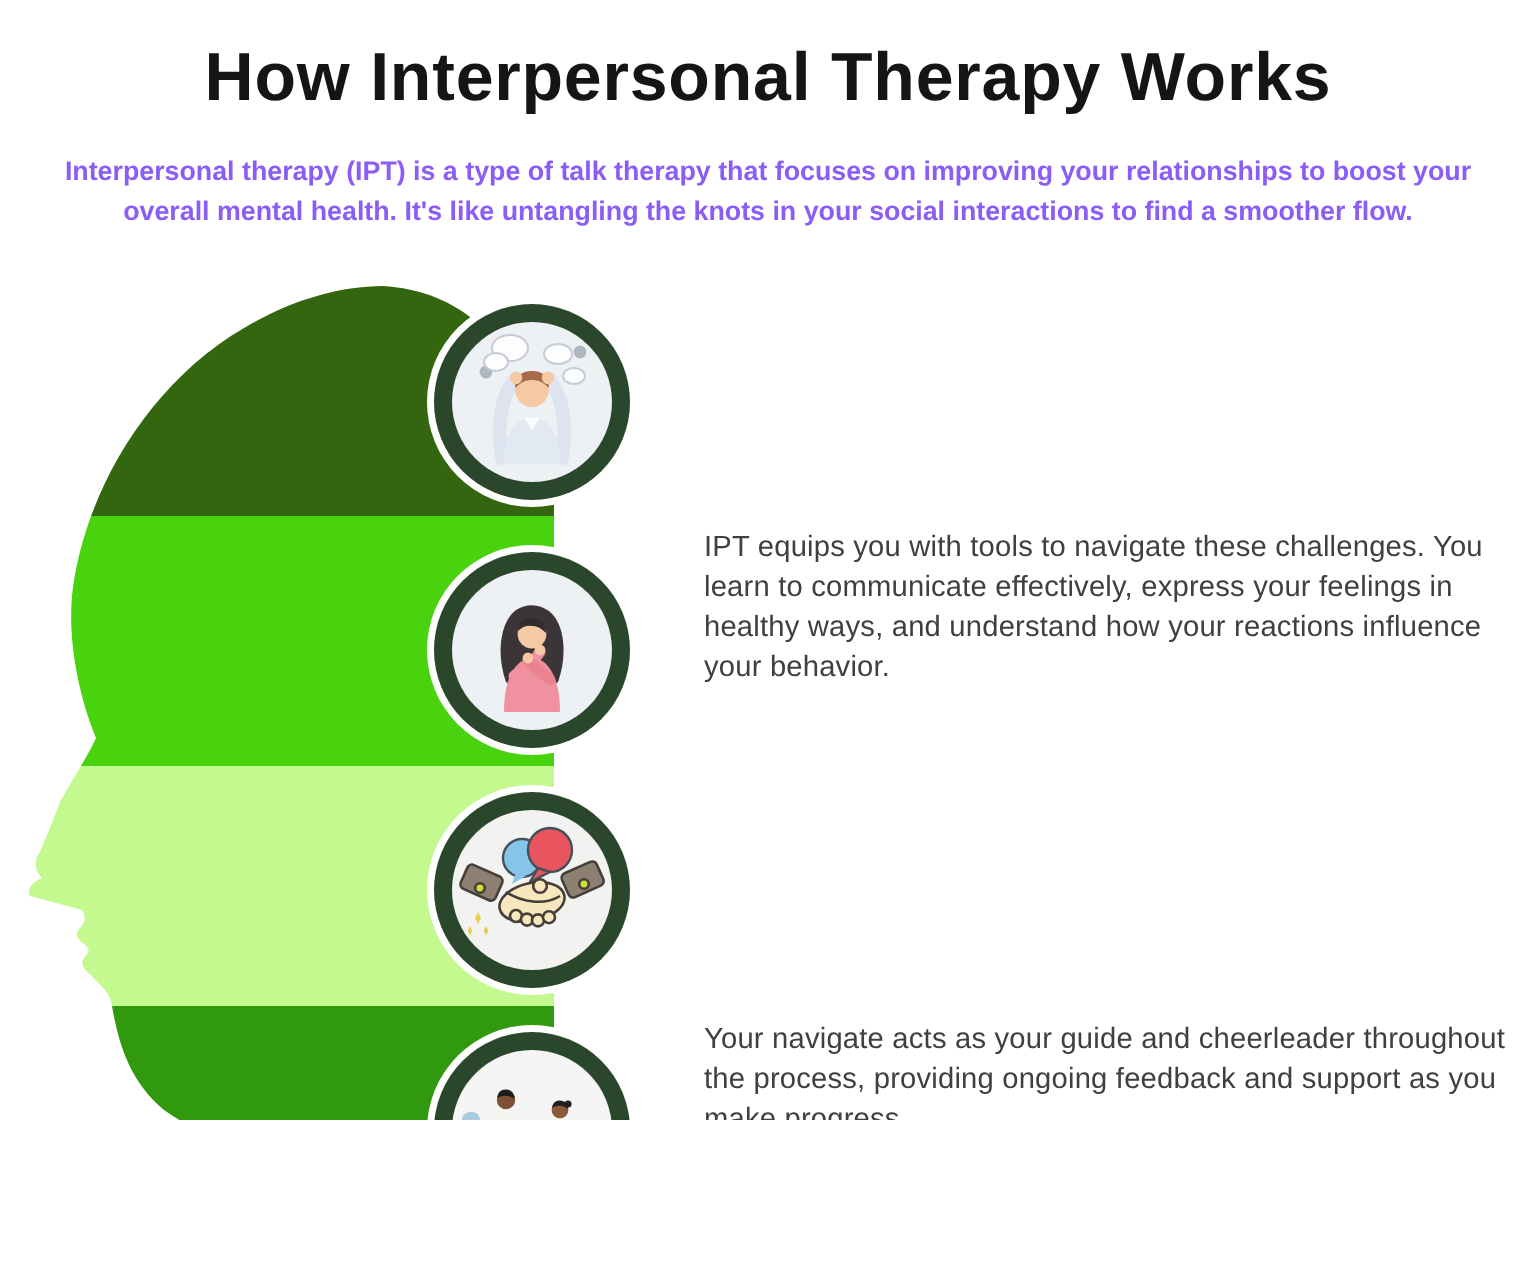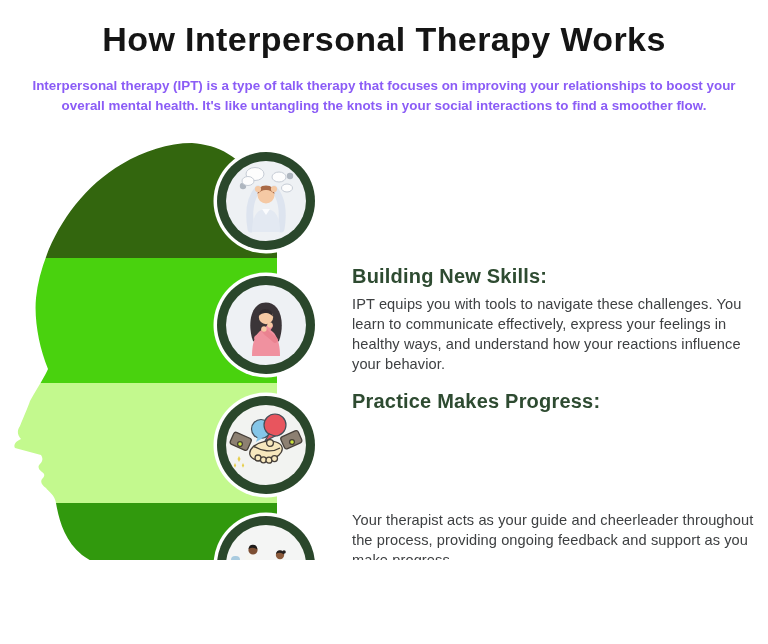--- a/index.html
+++ b/index.html
@@ -152,24 +152,22 @@
       <circle cx="14" cy="-10" r="4.2" fill="#8a5a3b"></circle>
       <path d="M10,-11 Q10.5,-15 14,-14.8 Q17.8,-14.6 18.2,-10.5 Q14,-13.5 10,-11 Z" fill="#241f1e"></path>
       <circle cx="18" cy="-13" r="1.8" fill="#241f1e"></circle>
     </g>
   </svg>
 
   <div class="content">
     <div class="section s1">
     </div>
     <div class="section s2">
-      <h2>Building New Skills:</h2>
       <p>IPT equips you with tools to navigate these challenges. You learn to communicate effectively, express your feelings in healthy ways, and understand how your reactions influence your behavior.</p>
     </div>
     <div class="section s3">
-      <h2>Practice Makes Progress:</h2>
     </div>
     <div class="section s4">
-      <p>Your therapist acts as your guide and cheerleader throughout the process, providing ongoing feedback and support as you make progress.</p>
+      <p>Your navigate acts as your guide and cheerleader throughout the process, providing ongoing feedback and support as you make progress.</p>
     </div>
   </div>
 
 </div>
 
 </body></html>

